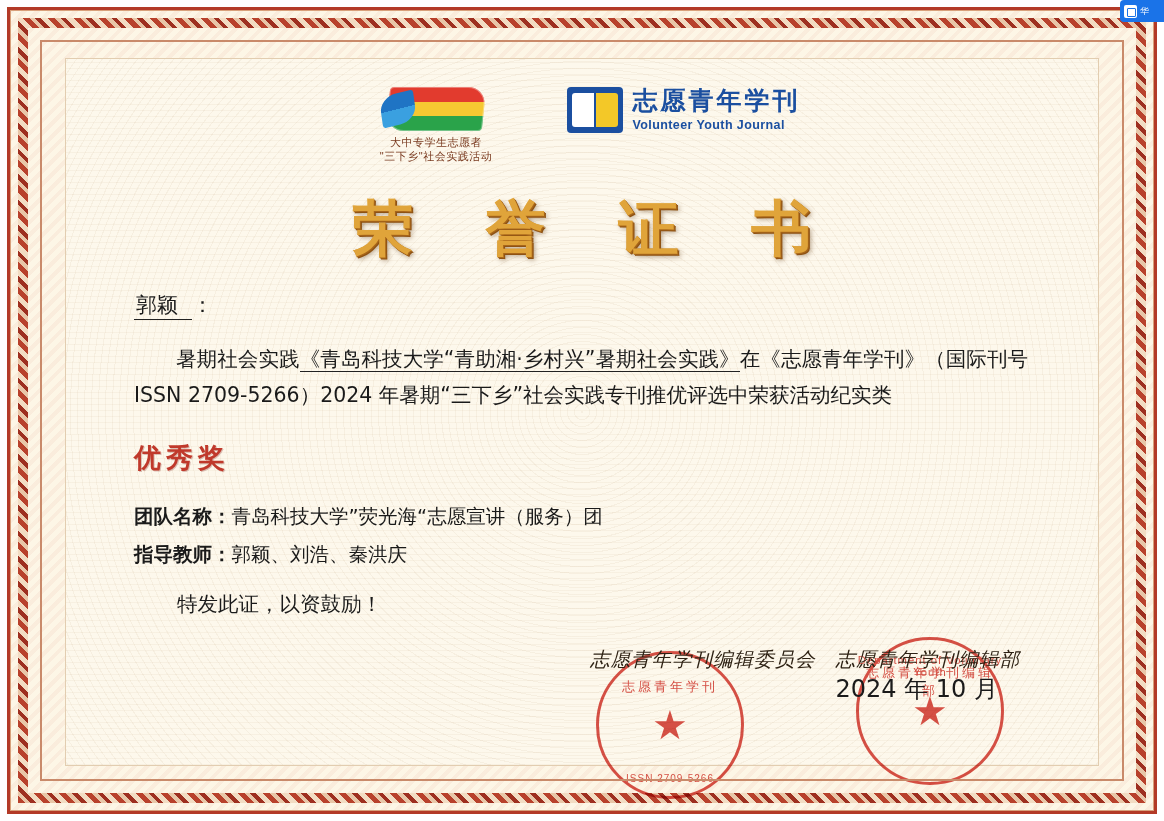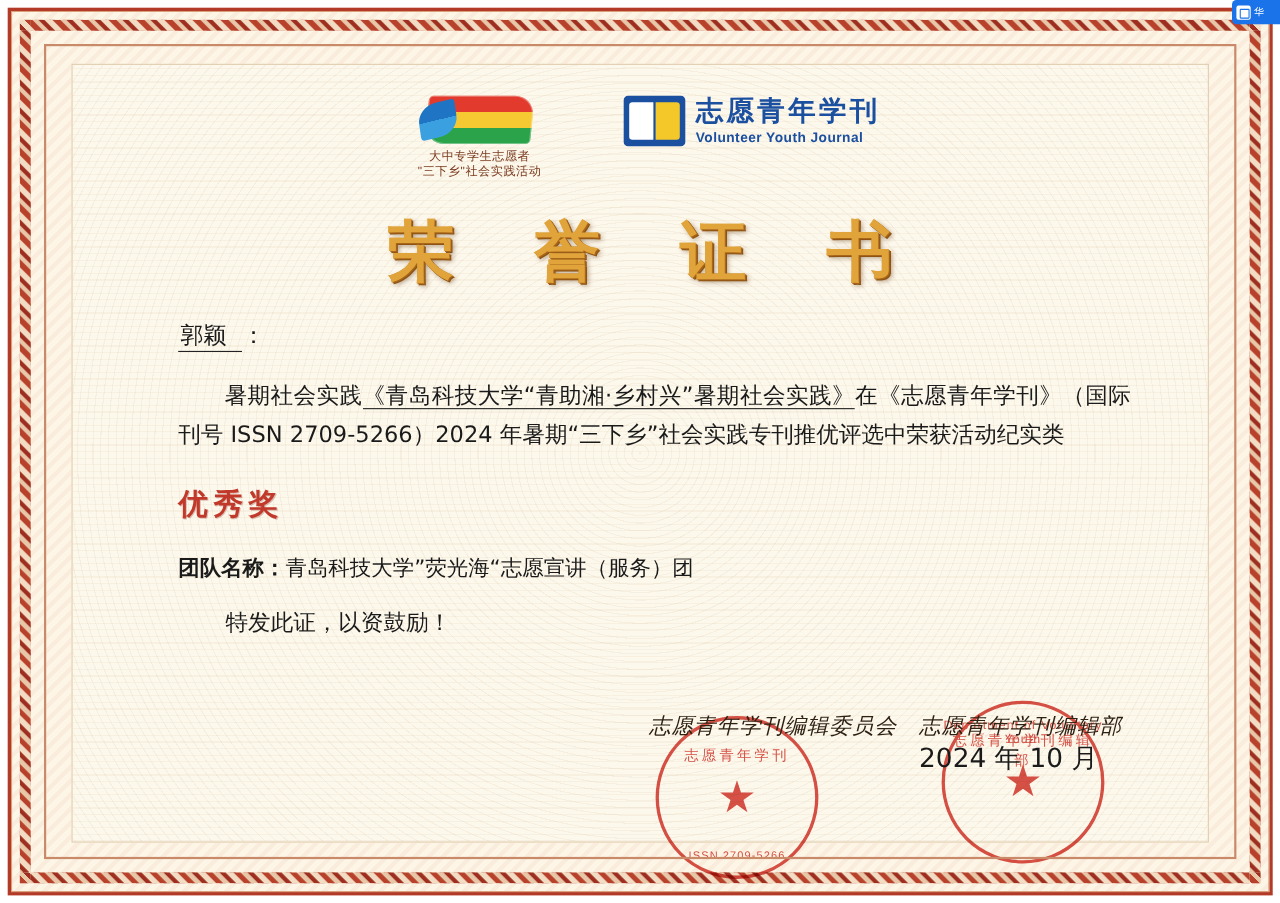--- a/index.html
+++ b/index.html
@@ -139,21 +139,21 @@
       2px 2px 0 #8e5213,
       3px 3px 5px rgba(90,50,10,0.45);
     background: linear-gradient(180deg,#fbe29a 0%, #e5aa3c 45%, #b9741d 100%);
     -webkit-background-clip: text;
     background-clip: text;
   }
 
   
   .body-wrap {
     position: absolute;
-    left: 96px; right: 70px; top: 232px;
+    left: 68px; right: 70px; top: 232px;
     color: #1a1a1a;
     font-family: "DejaVu Sans", sans-serif;
   }
   .recipient {
     font-size: 21px;
     margin-bottom: 22px;
   }
   .recipient .name {
     border-bottom: 1.5px solid #222;
     padding: 0 14px 2px 2px;
@@ -321,20 +321,23 @@
 
         <div class="para">
           <span>暑期社会实践</span><span class="work">《青岛科技大学“青助湘·乡村兴”暑期社会实践》</span><span>在《志愿青年学刊》（国际刊号 ISSN  2709-5266）2024 年暑期“三下乡”社会实践专刊推优评选中荣获活动纪实类</span>
         </div>
 
         <div class="award">优秀奖</div>
 
         <div class="field">
           <span class="lbl">团队名称：</span><span>青岛科技大学”荧光海“志愿宣讲（服务）团</span>
         </div>
+        <div class="field">
+          <span class="lbl">指导教师：</span><span>郭颖、刘浩、秦洪庆</span>
+        </div>
 
         <div class="closing">特发此证，以资鼓励！</div>
       </div>
 
       <div class="seal" id="seal-left">
         <div class="arc-cn">志愿青年学刊</div>
         <div class="star">★</div>
         <div class="arc-bottom">ISSN 2709-5266</div>
       </div>
 

